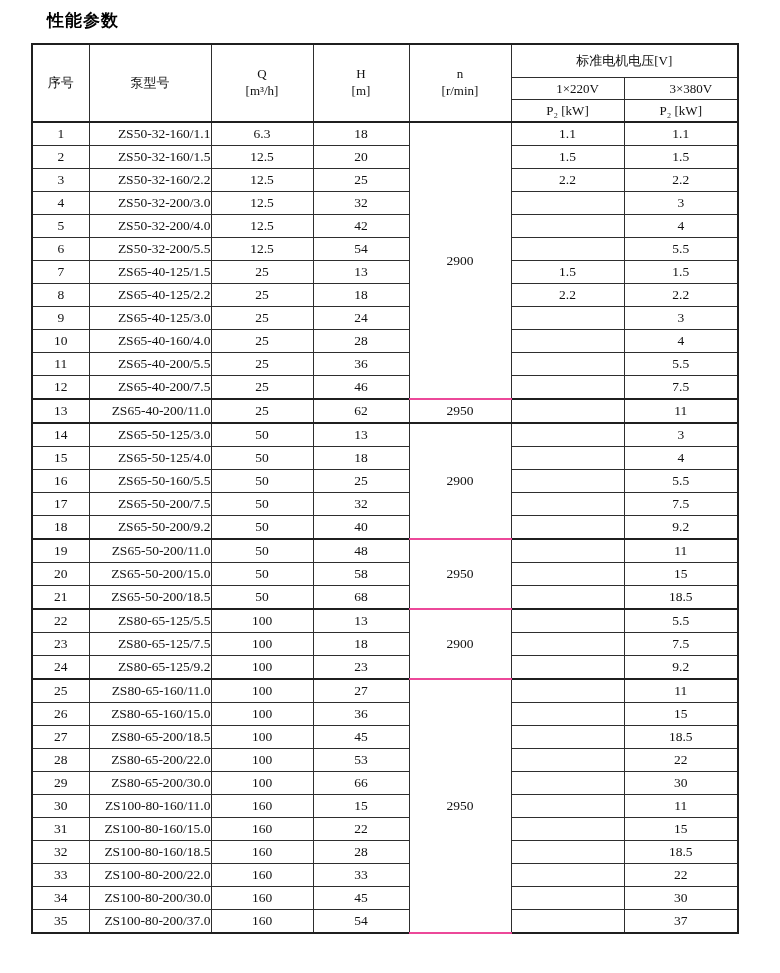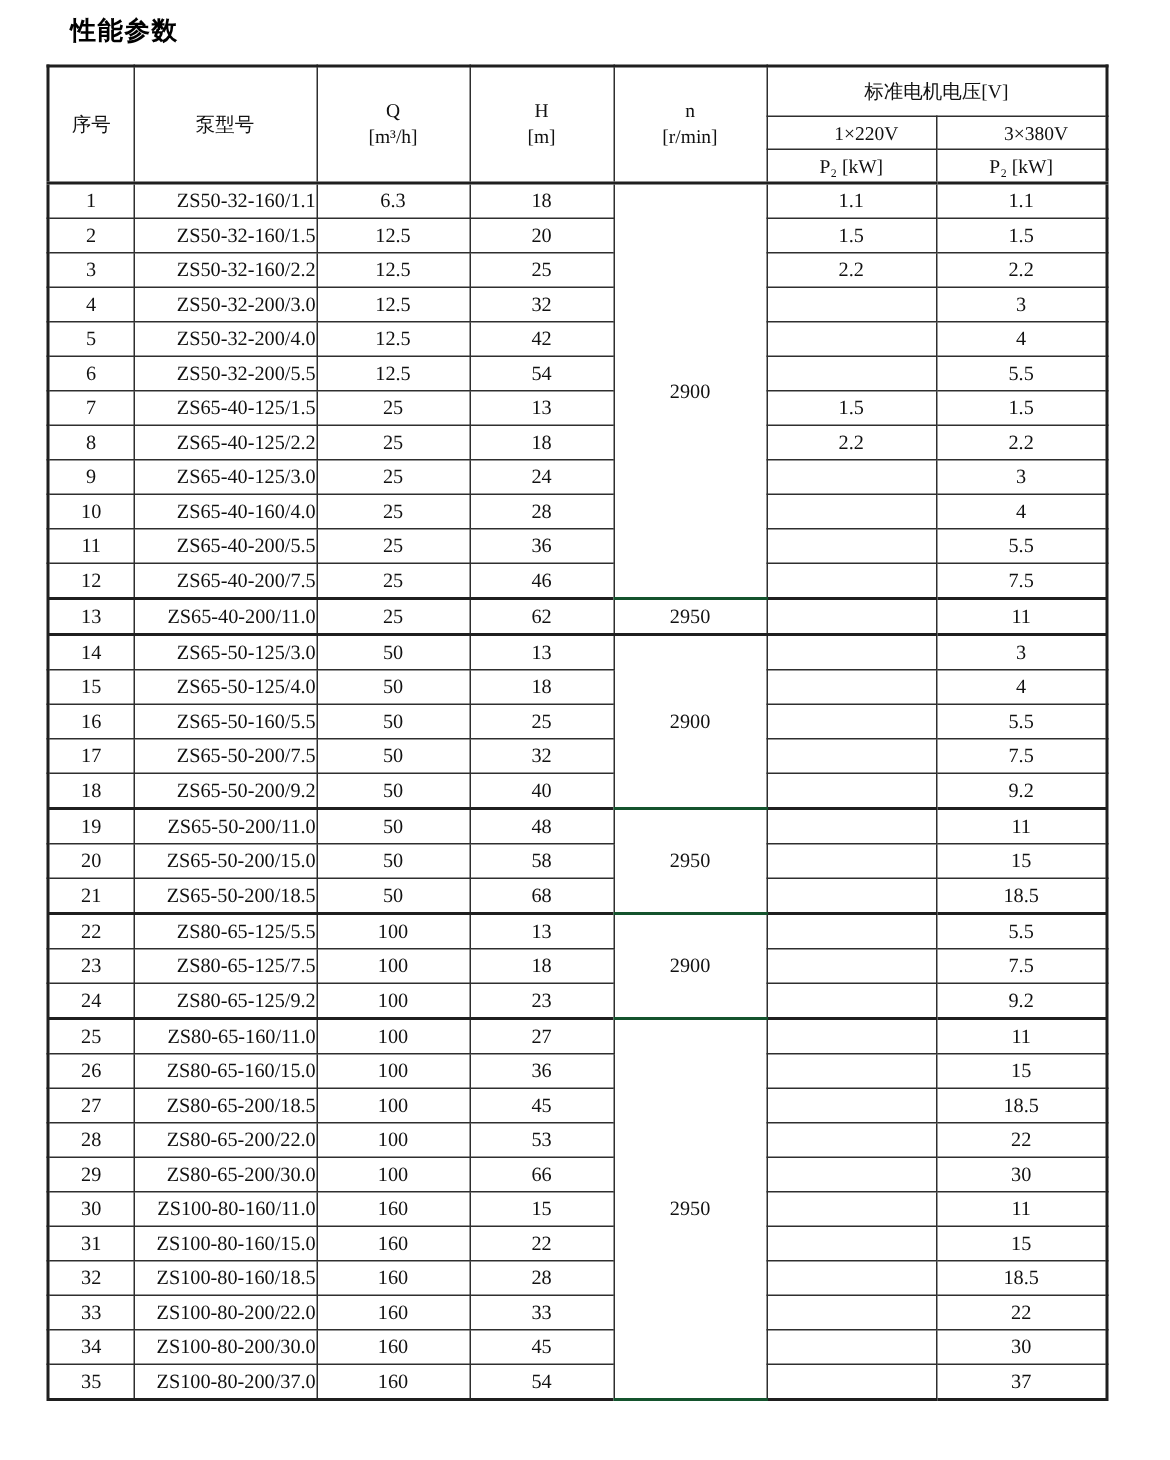--- a/index.html
+++ b/index.html
@@ -54,21 +54,21 @@
   .spec-table thead tr.hrow-1 th { height: 32px; }
   .spec-table thead tr.hrow-2 th { height: 21px; padding-left: 20px; }
   .spec-table thead tr.hrow-3 th { height: 21px; text-align: center; }
   .spec-table td {
     font-size: 13.5px;
     height: 22px;
   }
   .hline { display: block; line-height: 1.3; }
   .thick-b { border-bottom: 2px solid #1f1f1f !important; }
   tr.group-end td { border-bottom: 2px solid #1f1f1f; }
-  td.n-cell { border-bottom: 2px solid #14532d; }
+  td.n-cell { border-bottom: 2px solid #ec4899; }
   td.model-cell {
     text-align: right;
     padding-left: 7px;
   }
 </style>
 </head>
 <body>
 
 <div class="page">
   <h1 class="title">性能参数</h1>

